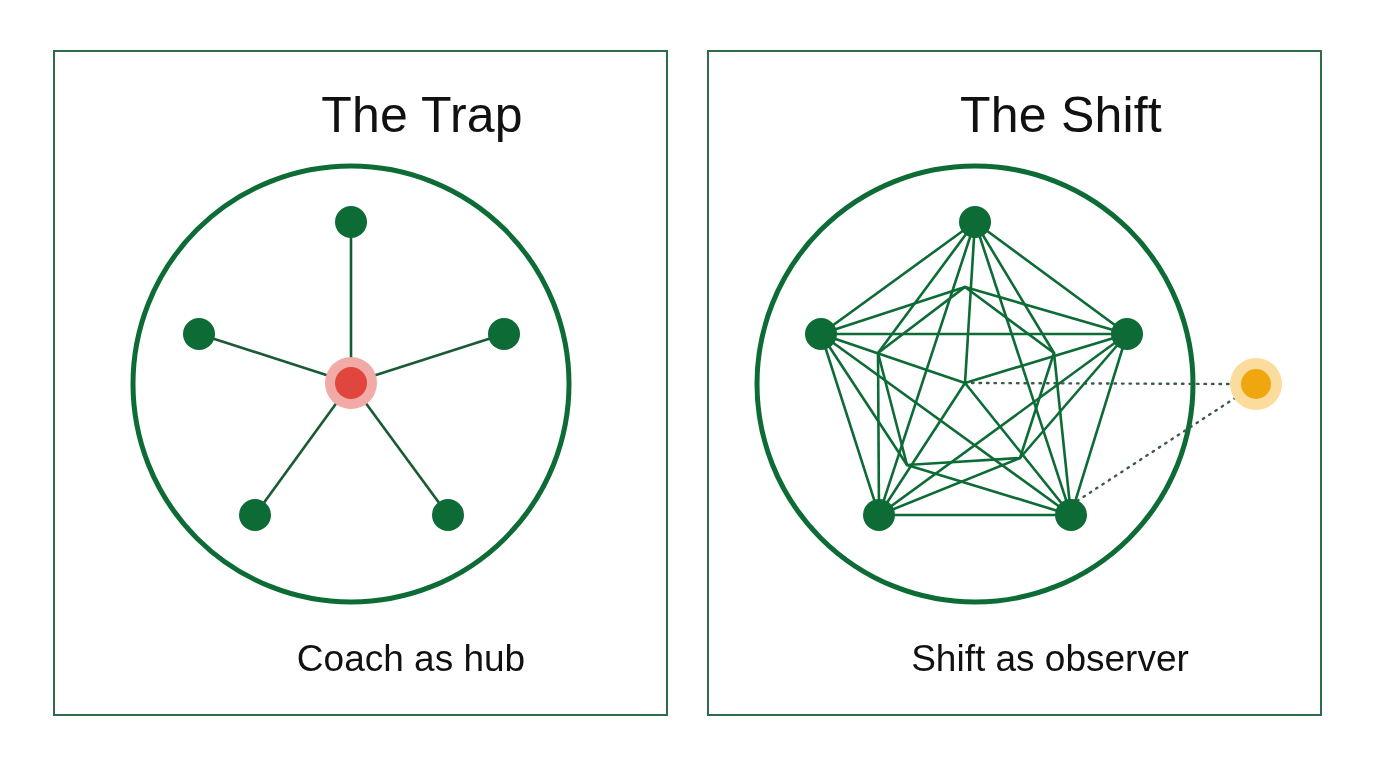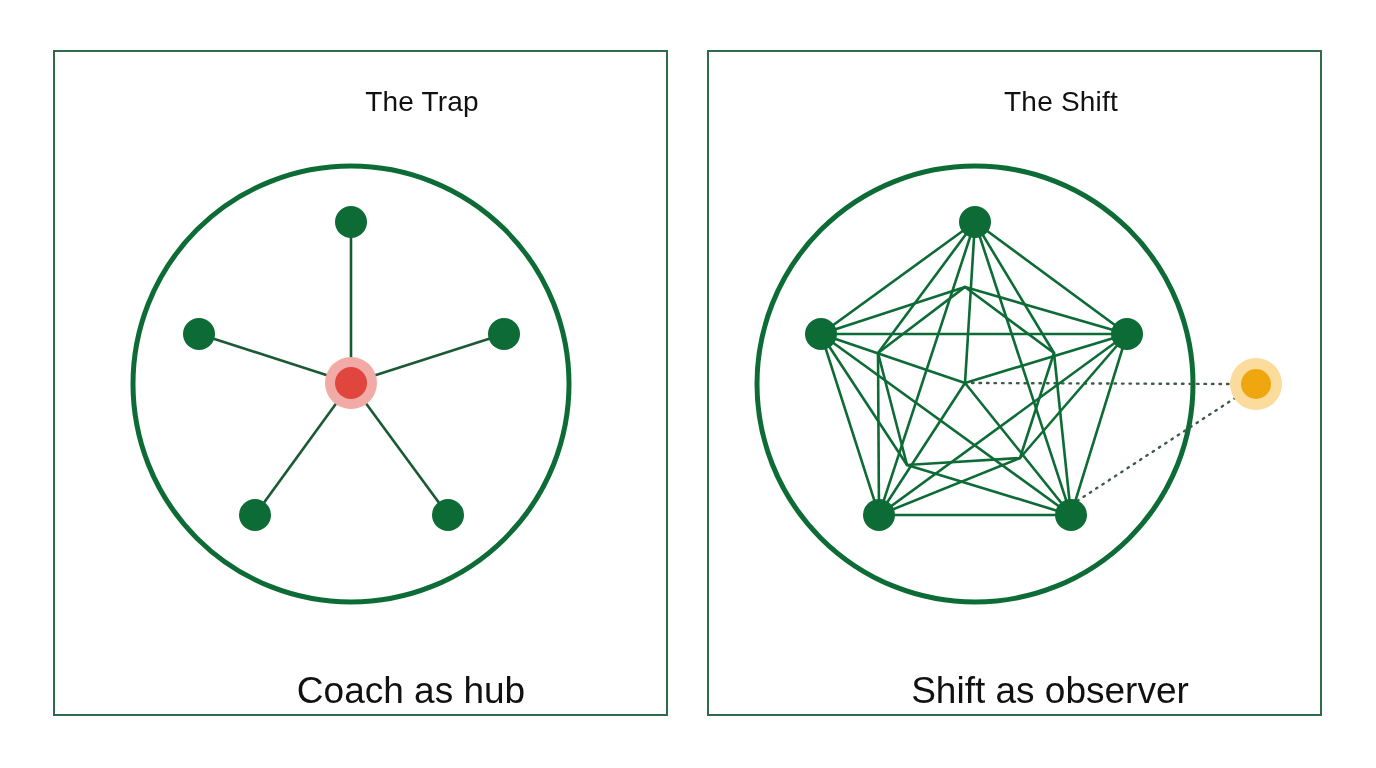--- a/index.html
+++ b/index.html
@@ -1,21 +1,21 @@
 <!DOCTYPE html>
 <html><head>
 <meta charset="utf-8">
 <style>
   html, body { margin: 0; padding: 0; background: #ffffff; }
   body { width: 1376px; height: 768px; position: relative; overflow: hidden; font-family: "Liberation Sans", sans-serif; }
   .panel { position: absolute; top: 50px; width: 615px; height: 666px; border: 2px solid #2f6b4a; box-sizing: border-box; background: #fff; }
   .panel-left { left: 53px; }
   .panel-right { left: 707px; }
-  .title { position: absolute; top: 86px; width: 738px; text-align: center; font-size: 28px; color: #111; letter-spacing: 0.2px; }
-  .caption { position: absolute; top: 638px; width: 716px; text-align: center; font-size: 37px; color: #111; margin-top: 32px; }
+  .title { position: absolute; top: 86px; width: 738px; text-align: center; font-size: 50px; color: #111; letter-spacing: 0.2px; }
+  .caption { position: absolute; top: 638px; width: 716px; text-align: center; font-size: 37px; color: #111; }
   .t-left { left: 53px; }
   .t-right { left: 692px; }
   svg.diagram { position: absolute; left: 0; top: 0; }
 </style>
 </head>
 <body>
 
 <div class="panel panel-left"></div>
 <div class="panel panel-right"></div>
 

